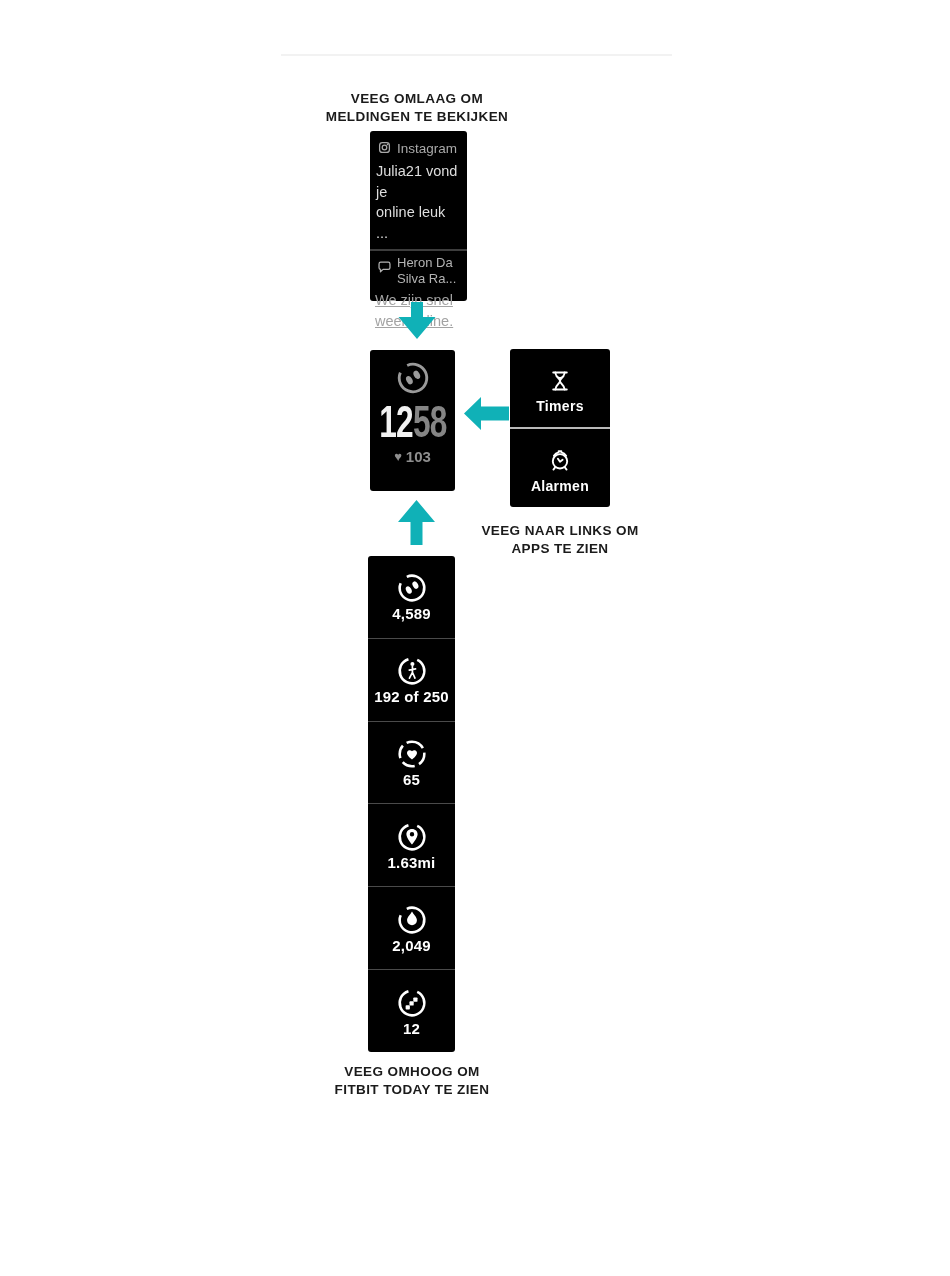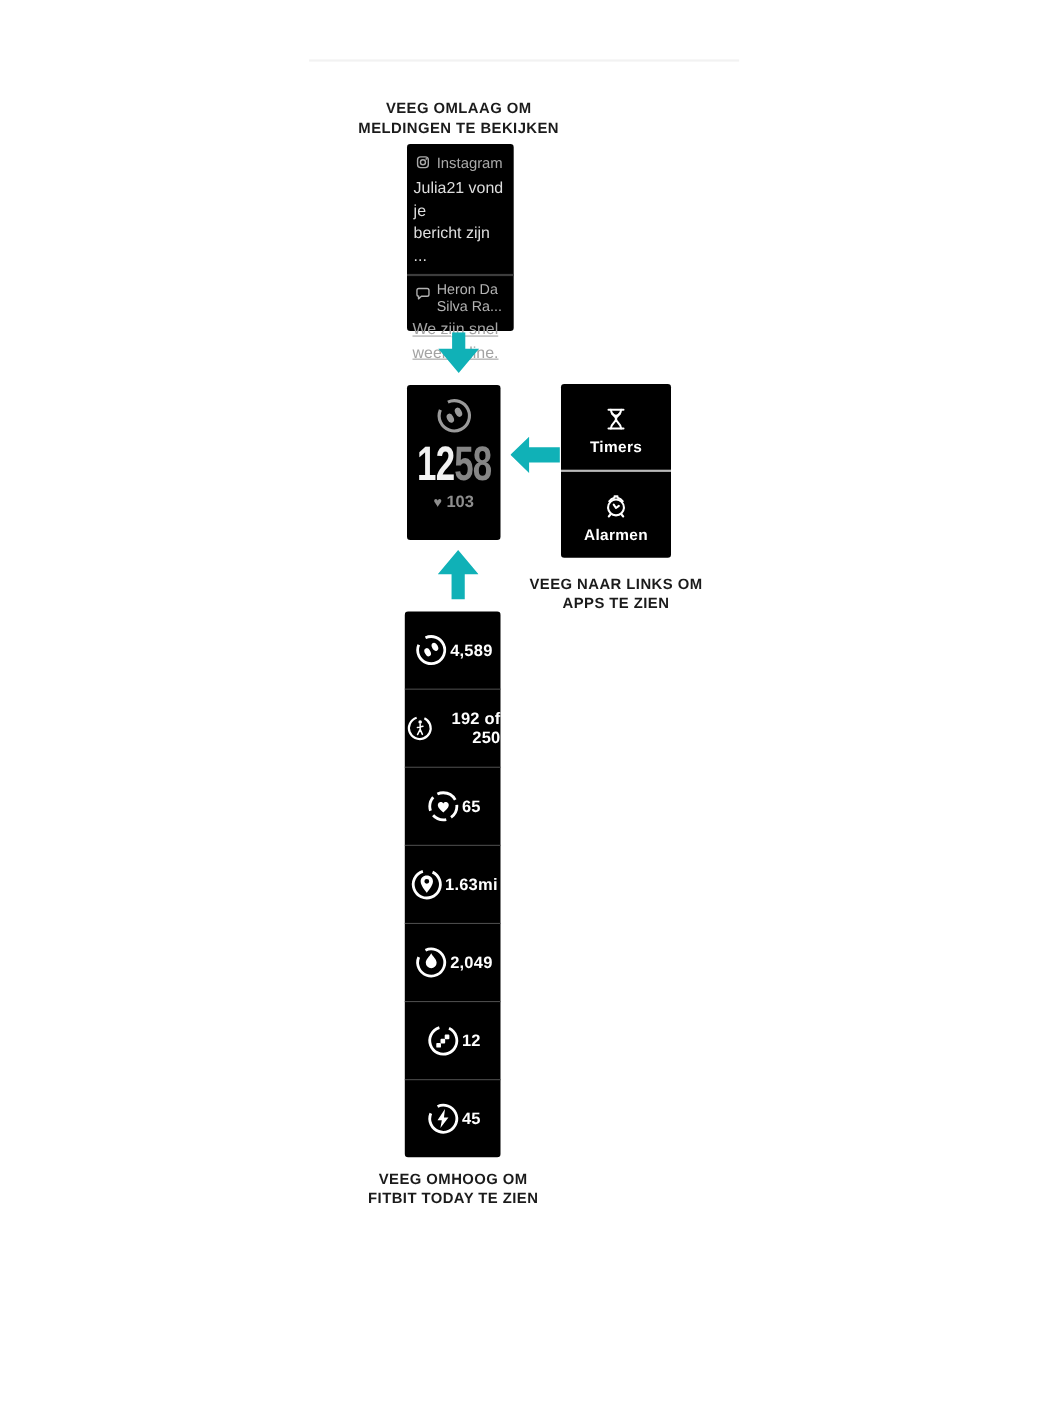--- a/index.html
+++ b/index.html
@@ -36,21 +36,21 @@
   .clock-hr .hglyph{font-size:13px;line-height:13px;}
 
   
   .apps{left:510px;top:349px;width:100px;height:158px;}
   .apps-item{height:79px;display:flex;flex-direction:column;align-items:center;justify-content:center;gap:0px;}
   .apps-label{color:#fff;font-weight:700;font-size:14px;letter-spacing:0.3px;}
   .apps-div{position:absolute;left:0;right:0;top:78px;height:1.5px;background:#b9b9b9;}
 
   
   .strip{left:368px;top:556px;width:87px;height:496px;display:flex;flex-direction:column;}
-  .tile{flex:1;display:flex;flex-direction:row;align-items:center;justify-content:center;gap:0px;
+  .tile{flex:1;display:flex;flex-direction:column;align-items:center;justify-content:center;gap:0px;
         border-top:1px solid #4a4a4a;text-align:right;}
   .tile:first-child{border-top:none;}
   .tile-value{color:#fff;font-weight:700;font-size:15px;letter-spacing:0.2px;}
 
   .arrow{position:absolute;}
 </style>
 </head>
 <body>
 
 <div class="canvas">
@@ -66,21 +66,21 @@
     <div class="notif-app">
       <svg width="17" height="17" viewBox="0 0 40 40">
         <rect x="8.5" y="8.5" width="23" height="23" rx="6.5" fill="none" stroke="#a9a9a9" stroke-width="3"></rect>
         <circle cx="20" cy="20" r="5.4" fill="none" stroke="#a9a9a9" stroke-width="3"></circle>
         <circle cx="27.2" cy="12.8" r="2" fill="#a9a9a9"></circle>
       </svg>
       <span>Instagram</span>
     </div>
     <div class="notif-msg1">
       <div>Julia21 vond je</div>
-      <div>bericht zijn ...</div>
+      <div>online leuk ...</div>
     </div>
     <div class="notif-div"></div>
     <div class="notif-contact">
       <svg width="19" height="19" viewBox="0 0 40 40" style="margin-top:2px;">
         <path d="M8.5 14.5 a3.5 3.5 0 0 1 3.5-3.5 h16 a3.5 3.5 0 0 1 3.5 3.5 v8 a3.5 3.5 0 0 1 -3.5 3.5 H17 l-5.5 5 v-5 H12 a3.5 3.5 0 0 1 -3.5 -3.5 z" fill="none" stroke="#b3b3b3" stroke-width="2.6" stroke-linejoin="round"></path>
       </svg>
       <div>
         <div>Heron Da</div>
         <div>Silva Ra...</div>
       </div>
@@ -199,27 +199,20 @@
         <circle cx="20" cy="20" r="14.5" fill="none" stroke="#fff" stroke-width="3" stroke-dasharray="80 11.1" transform="rotate(-65 20 20)"></circle>
         <g fill="#fff">
           <rect x="12.5" y="22.5" width="5" height="5" rx="1"></rect>
           <rect x="17" y="18" width="5" height="5" rx="1"></rect>
           <rect x="21.5" y="13.5" width="5" height="5" rx="1"></rect>
         </g>
       </svg>
       <div class="tile-value">12</div>
     </div>
 
-    <div class="tile">
-      <svg width="34" height="34" viewBox="0 0 40 40">
-        <circle cx="20" cy="20" r="14.5" fill="none" stroke="#fff" stroke-width="3" stroke-dasharray="80 11.1" transform="rotate(-115 20 20)"></circle>
-        <path d="M21.8 9.5 L13.8 21.7 h4.6 L16.9 30 L25.5 18.6 h-4.8 z" fill="#fff"></path>
-      </svg>
-      <div class="tile-value">45</div>
-    </div>
 
   </div>
 
   <div class="caption cap-up">
     <div>VEEG OMHOOG OM</div>
     <div>FITBIT TODAY TE ZIEN</div>
   </div>
 
 </div>
 

